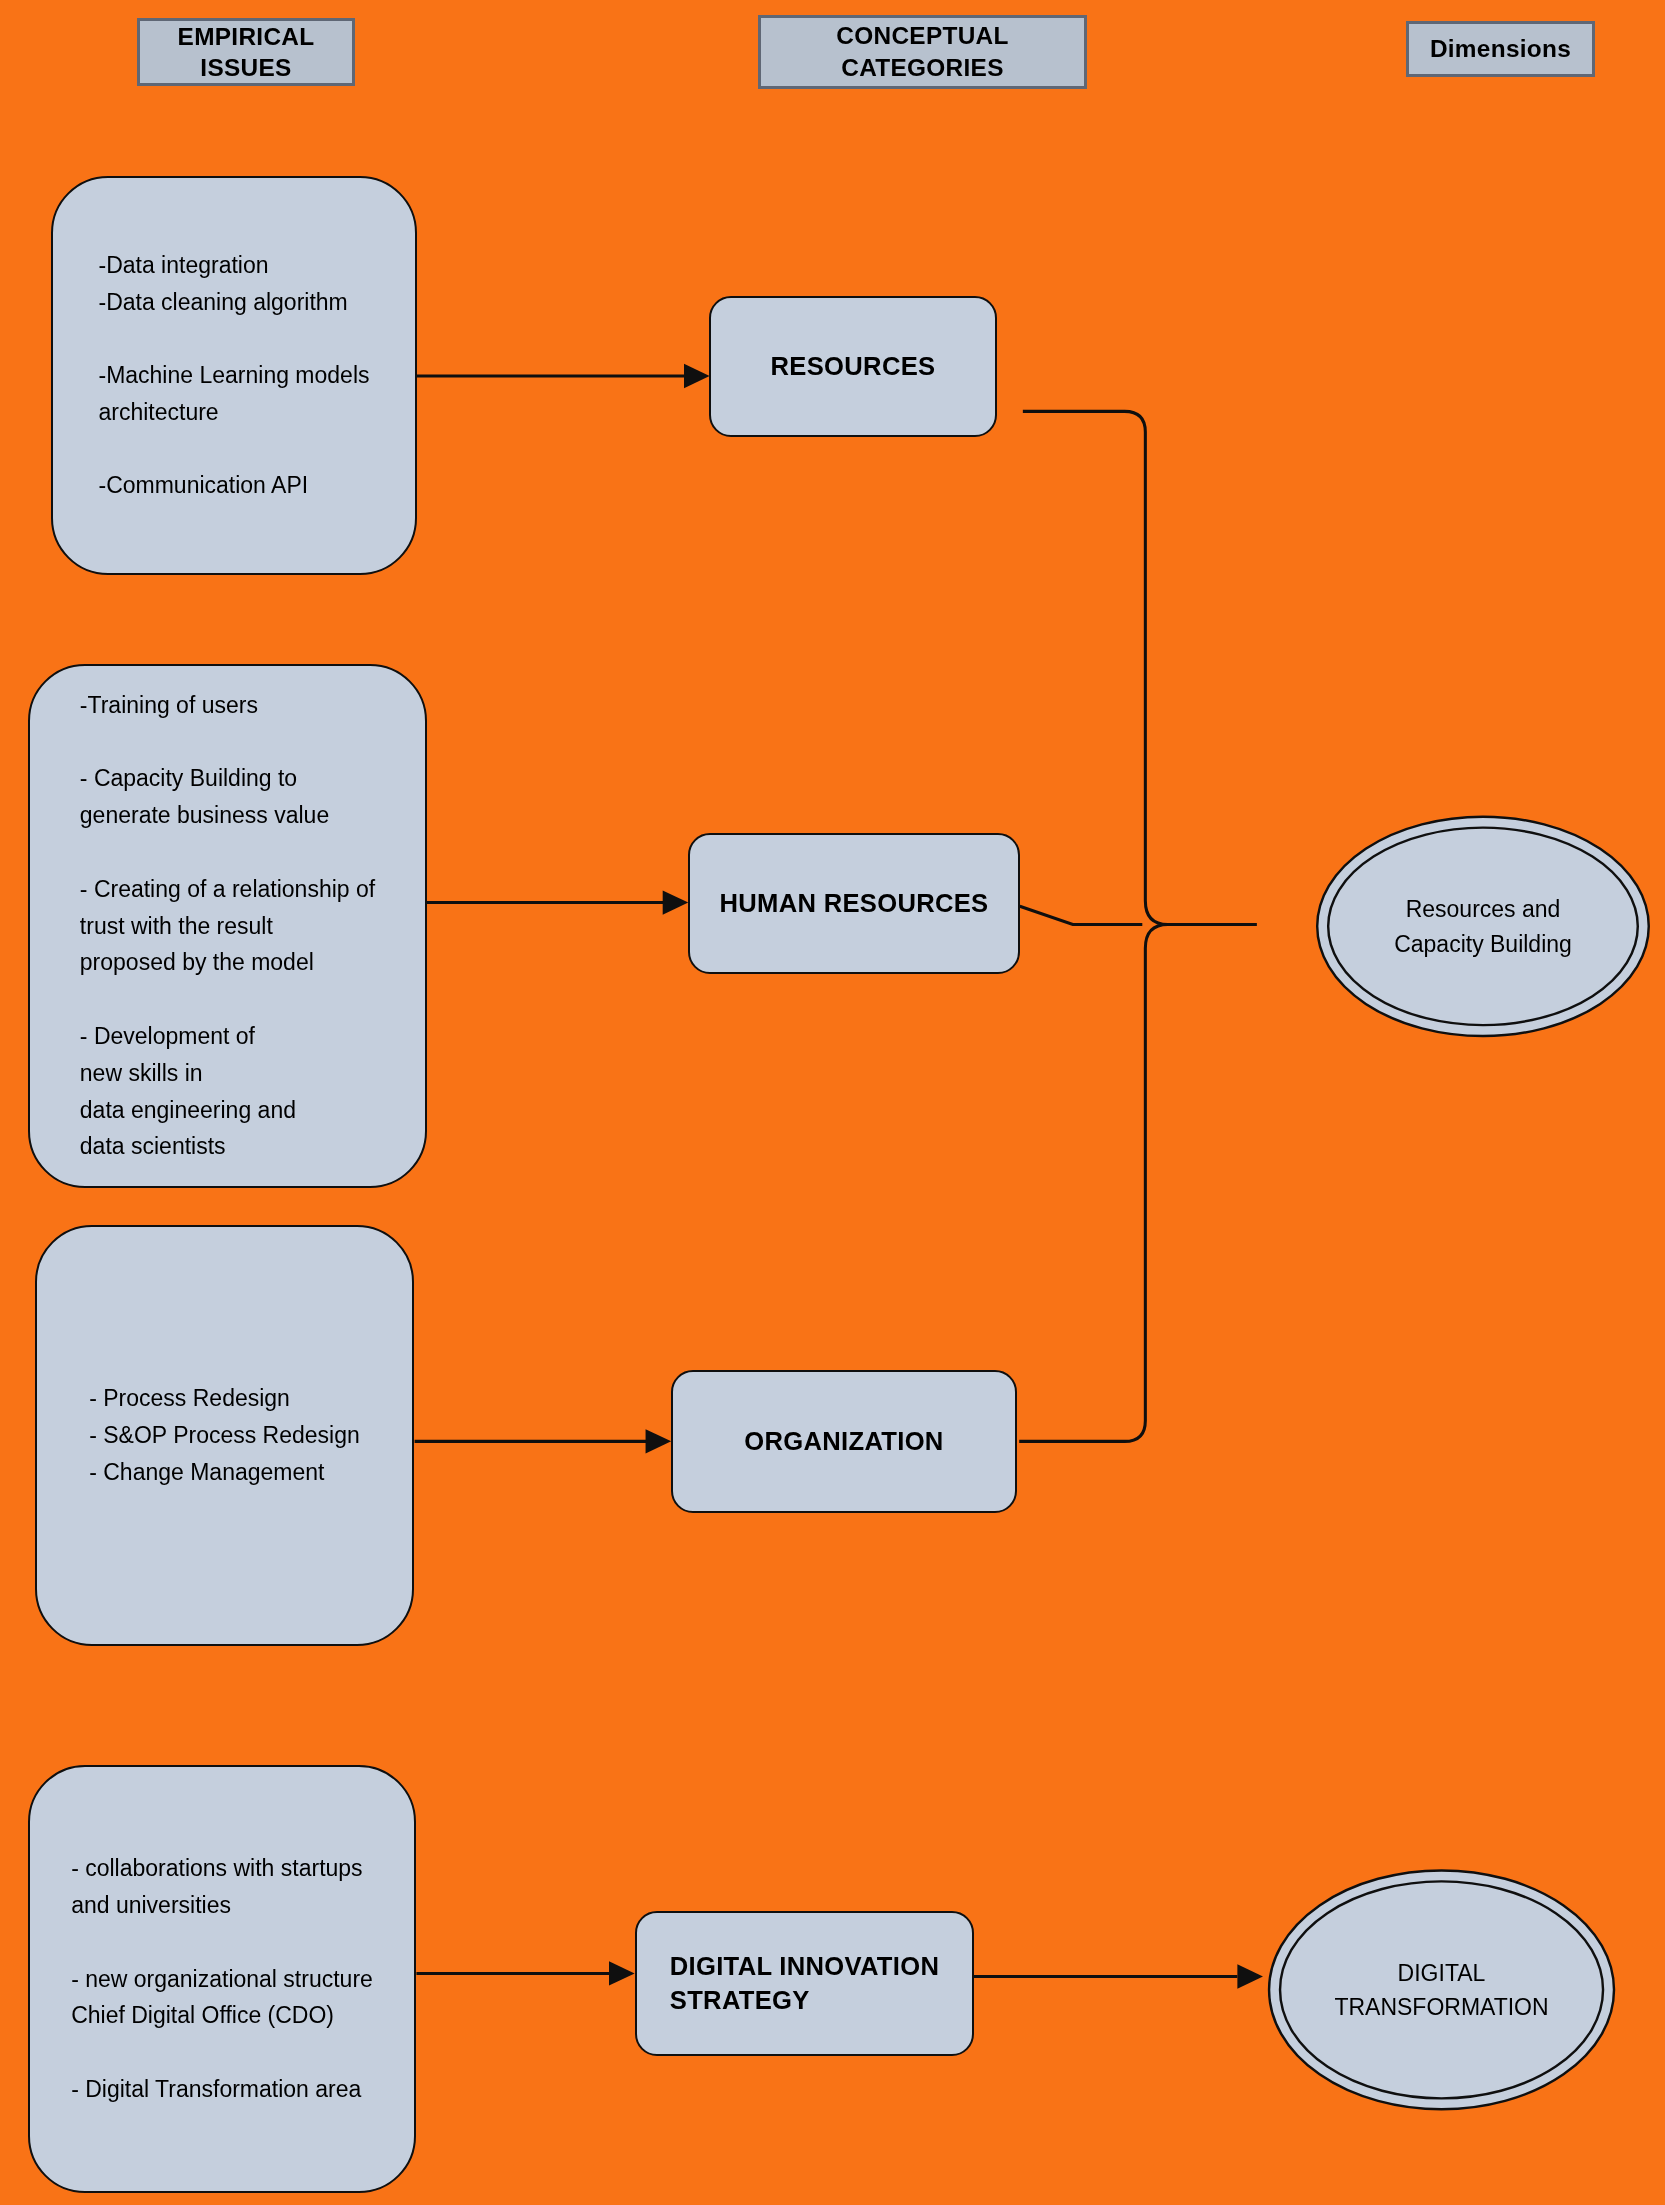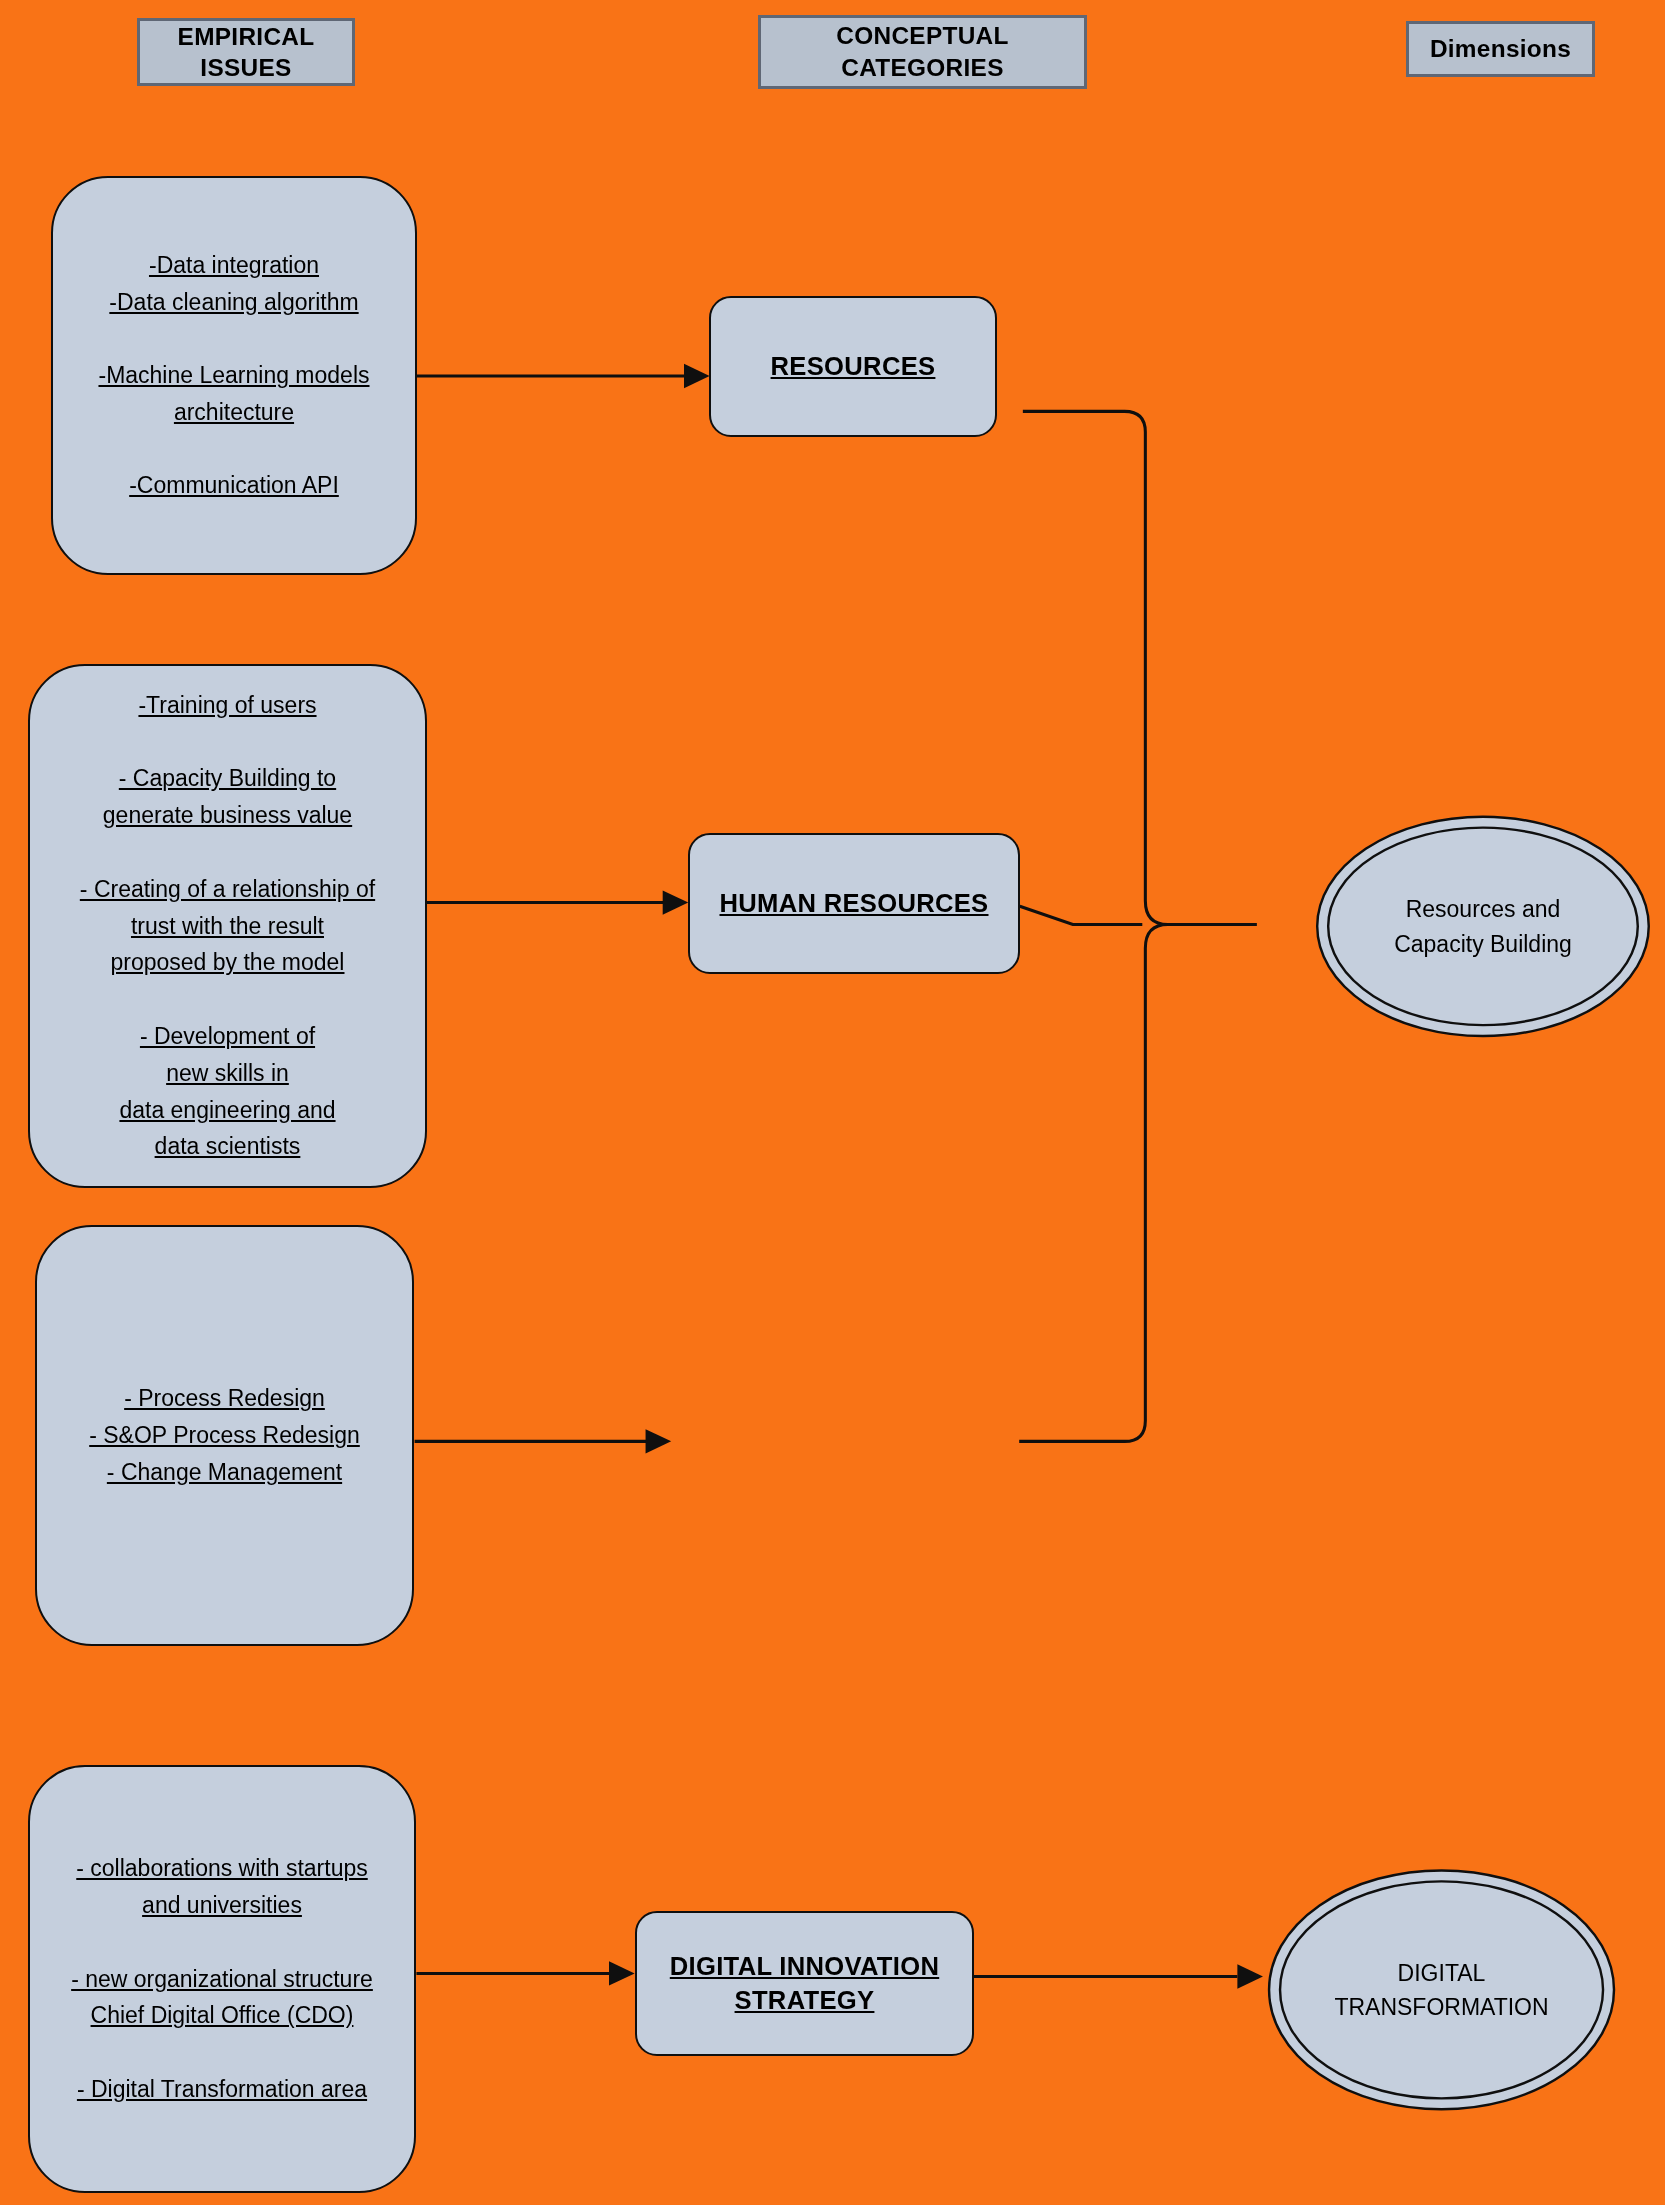--- a/index.html
+++ b/index.html
@@ -3,21 +3,21 @@
 <meta charset="utf-8">
 <style>
   html,body{margin:0;padding:0;background:#ffffff;}
   .canvas{
     position:relative;width:1666px;height:2205px;background:#f97316;
     font-family:"Liberation Sans",sans-serif;color:#000;overflow:hidden;
   }
   .layer{position:absolute;left:0;top:0;}
   .node{
     position:absolute;display:flex;align-items:center;justify-content:center;
-    text-align:center;background:#c5cfdd;border:2.4px solid #0f0f0f;box-sizing:border-box;text-decoration:underline;
+    background:#c5cfdd;border:2.4px solid #0f0f0f;box-sizing:border-box;
   }
   .round{border-radius:57px;font-size:23px;line-height:1.6;}
   .cat{border-radius:22px;font-size:25.6px;font-weight:bold;line-height:1.3;letter-spacing:0.3px;}
   .hdr{
     position:absolute;display:flex;align-items:center;justify-content:center;
     text-align:center;background:#b7c1ce;border:3.7px solid #5f6775;box-sizing:border-box;
     font-size:24.4px;font-weight:bold;line-height:1.3;letter-spacing:0.3px;
   }
   .etext{
     position:absolute;display:flex;align-items:center;justify-content:center;
@@ -85,20 +85,23 @@
   <div class="node round" style="left:28px;top:1765px;width:388px;height:428px;">
       <div>- collaborations with startups<br>and universities<br><br>- new organizational structure<br>Chief Digital Office (CDO)<br><br>- Digital Transformation area</div>
     </div>
 
   <div class="node cat" style="left:709px;top:296px;width:288px;height:141px;">
       <div>RESOURCES</div>
     </div>
   <div class="node cat" style="left:688px;top:833px;width:332px;height:141px;">
       <div>HUMAN RESOURCES</div>
     </div>
+  <div class="node cat" style="left:671px;top:1370px;width:346px;height:143px;">
+      <div>ORGANIZATION</div>
+    </div>
   <div class="node cat" style="left:635px;top:1911px;width:339px;height:145px;">
       <div>DIGITAL INNOVATION<br>STRATEGY</div>
     </div>
 
   <div class="etext" style="left:1317px;top:817px;width:332px;height:219px;">
       <div>Resources and<br>Capacity Building</div>
     </div>
   <div class="etext" style="left:1269px;top:1871px;width:345px;height:238px;">
       <div>DIGITAL<br>TRANSFORMATION</div>
     </div>

